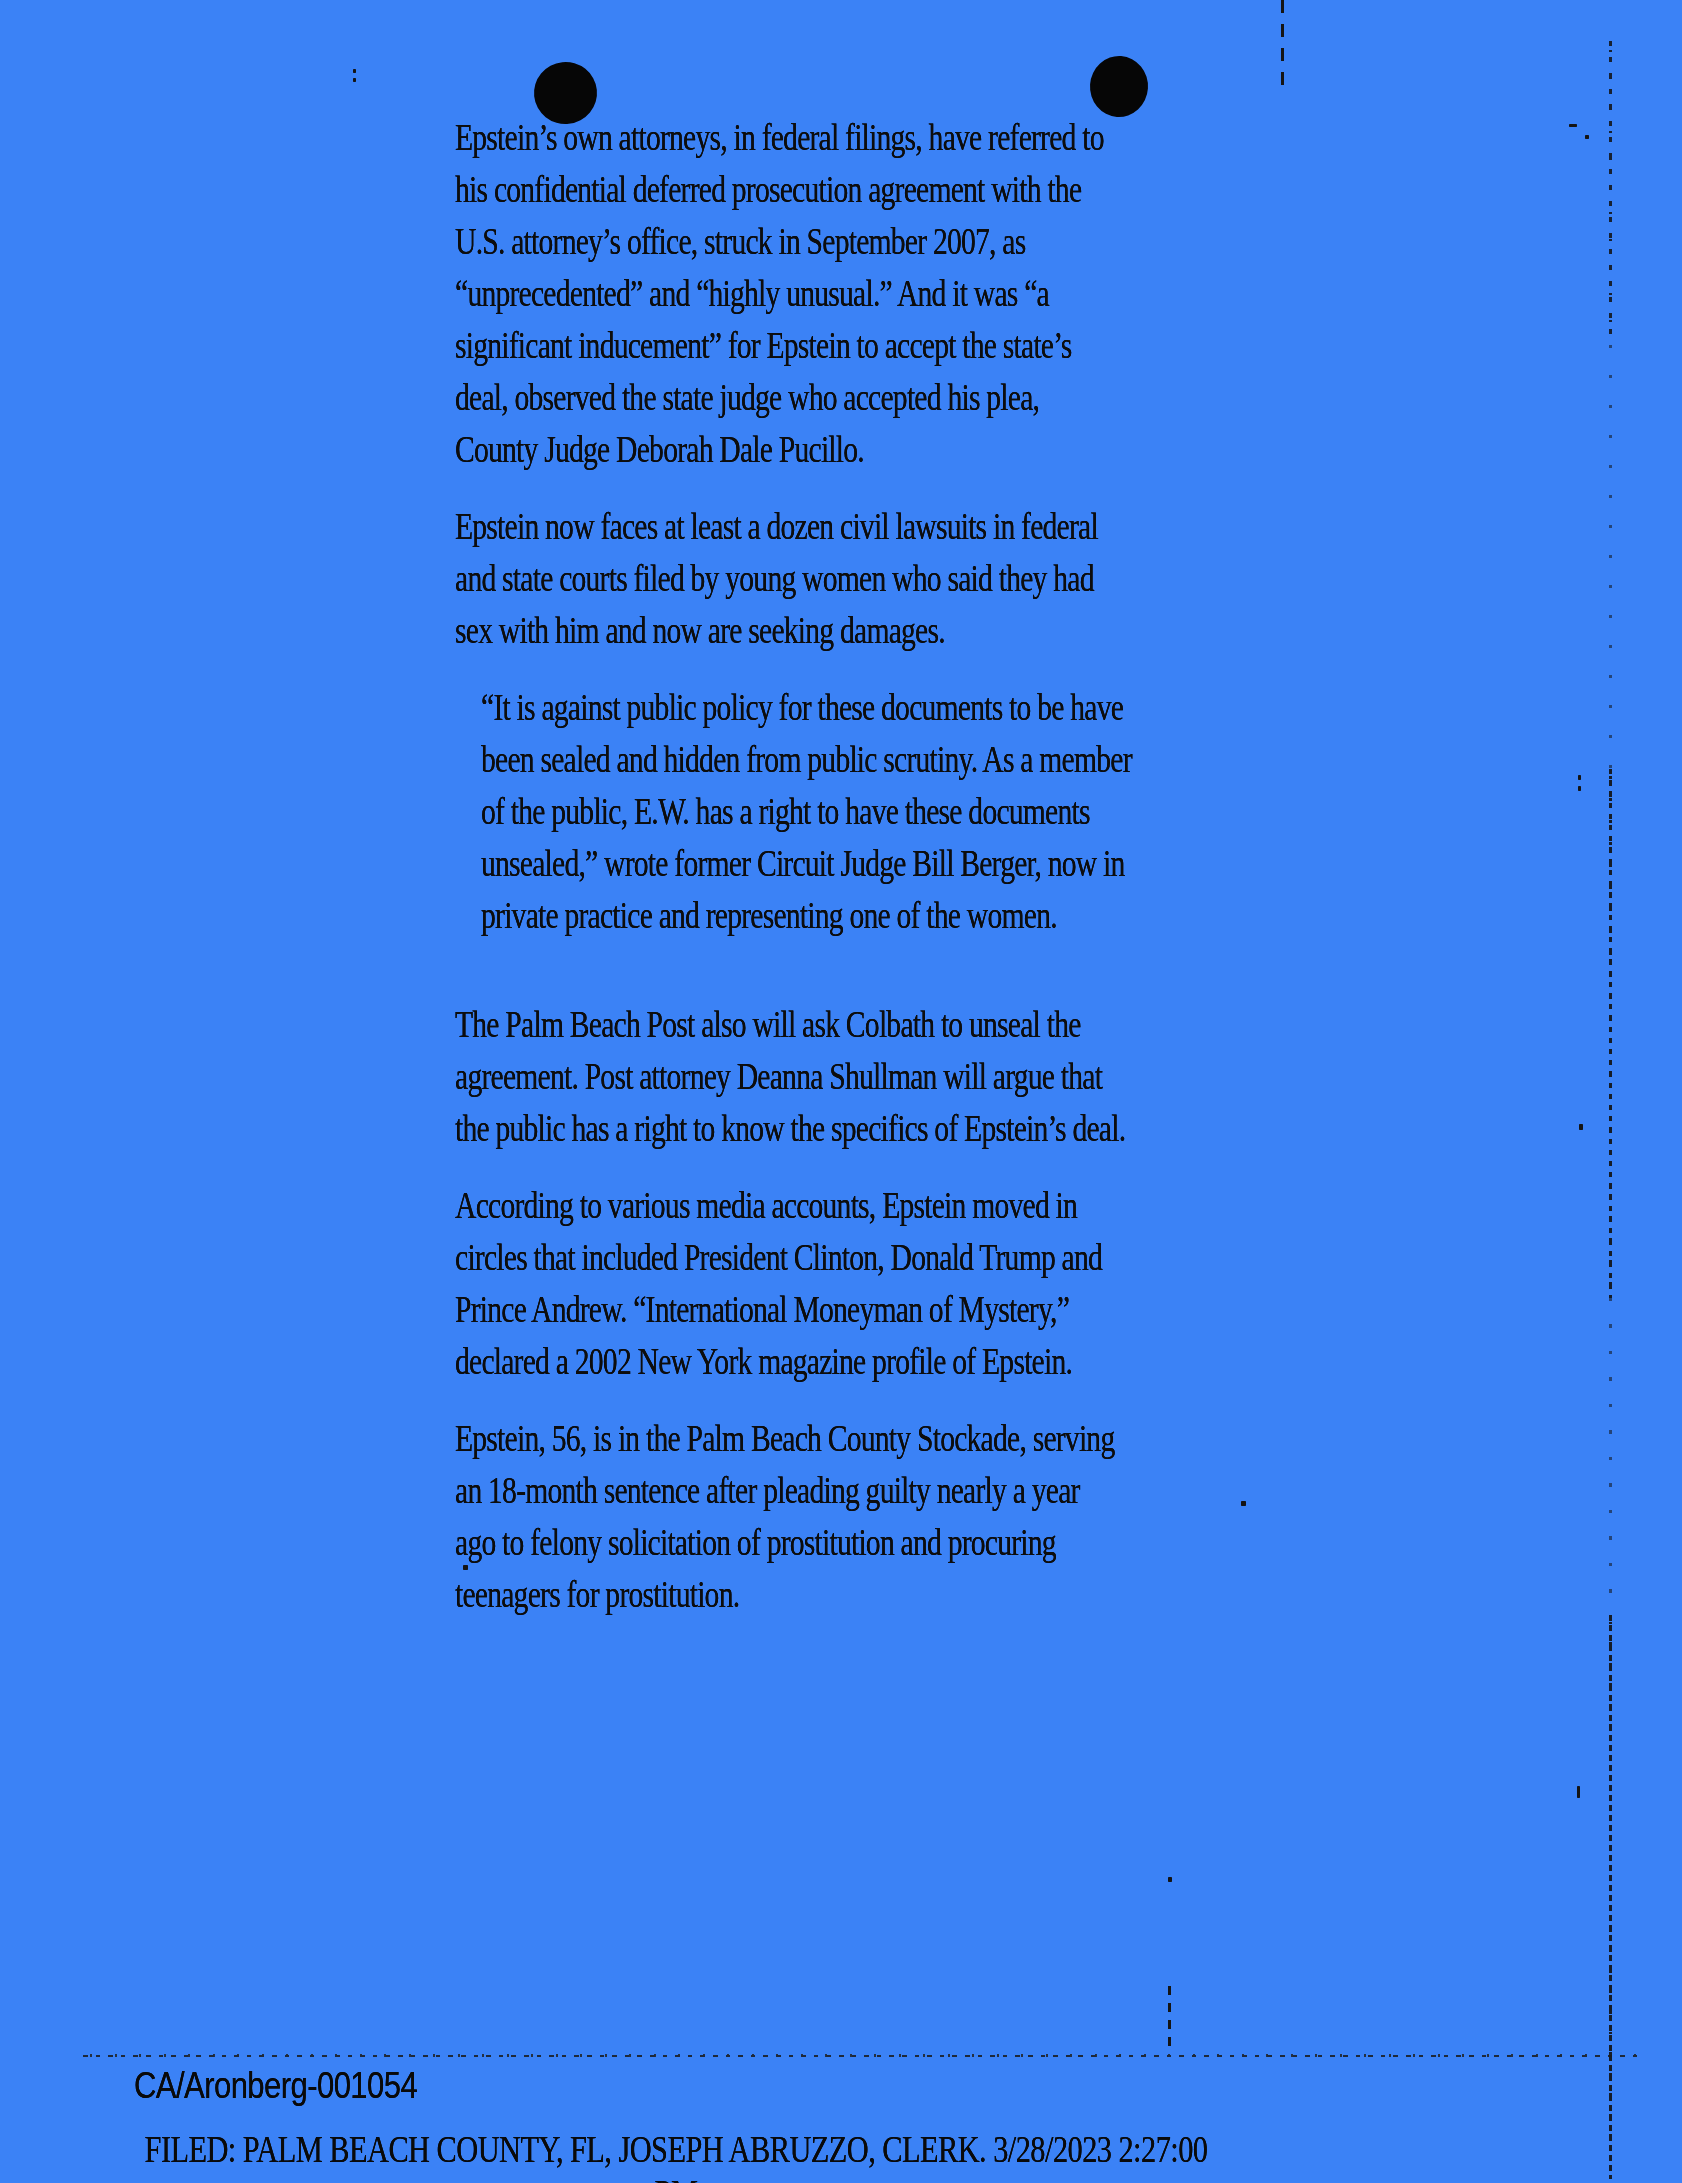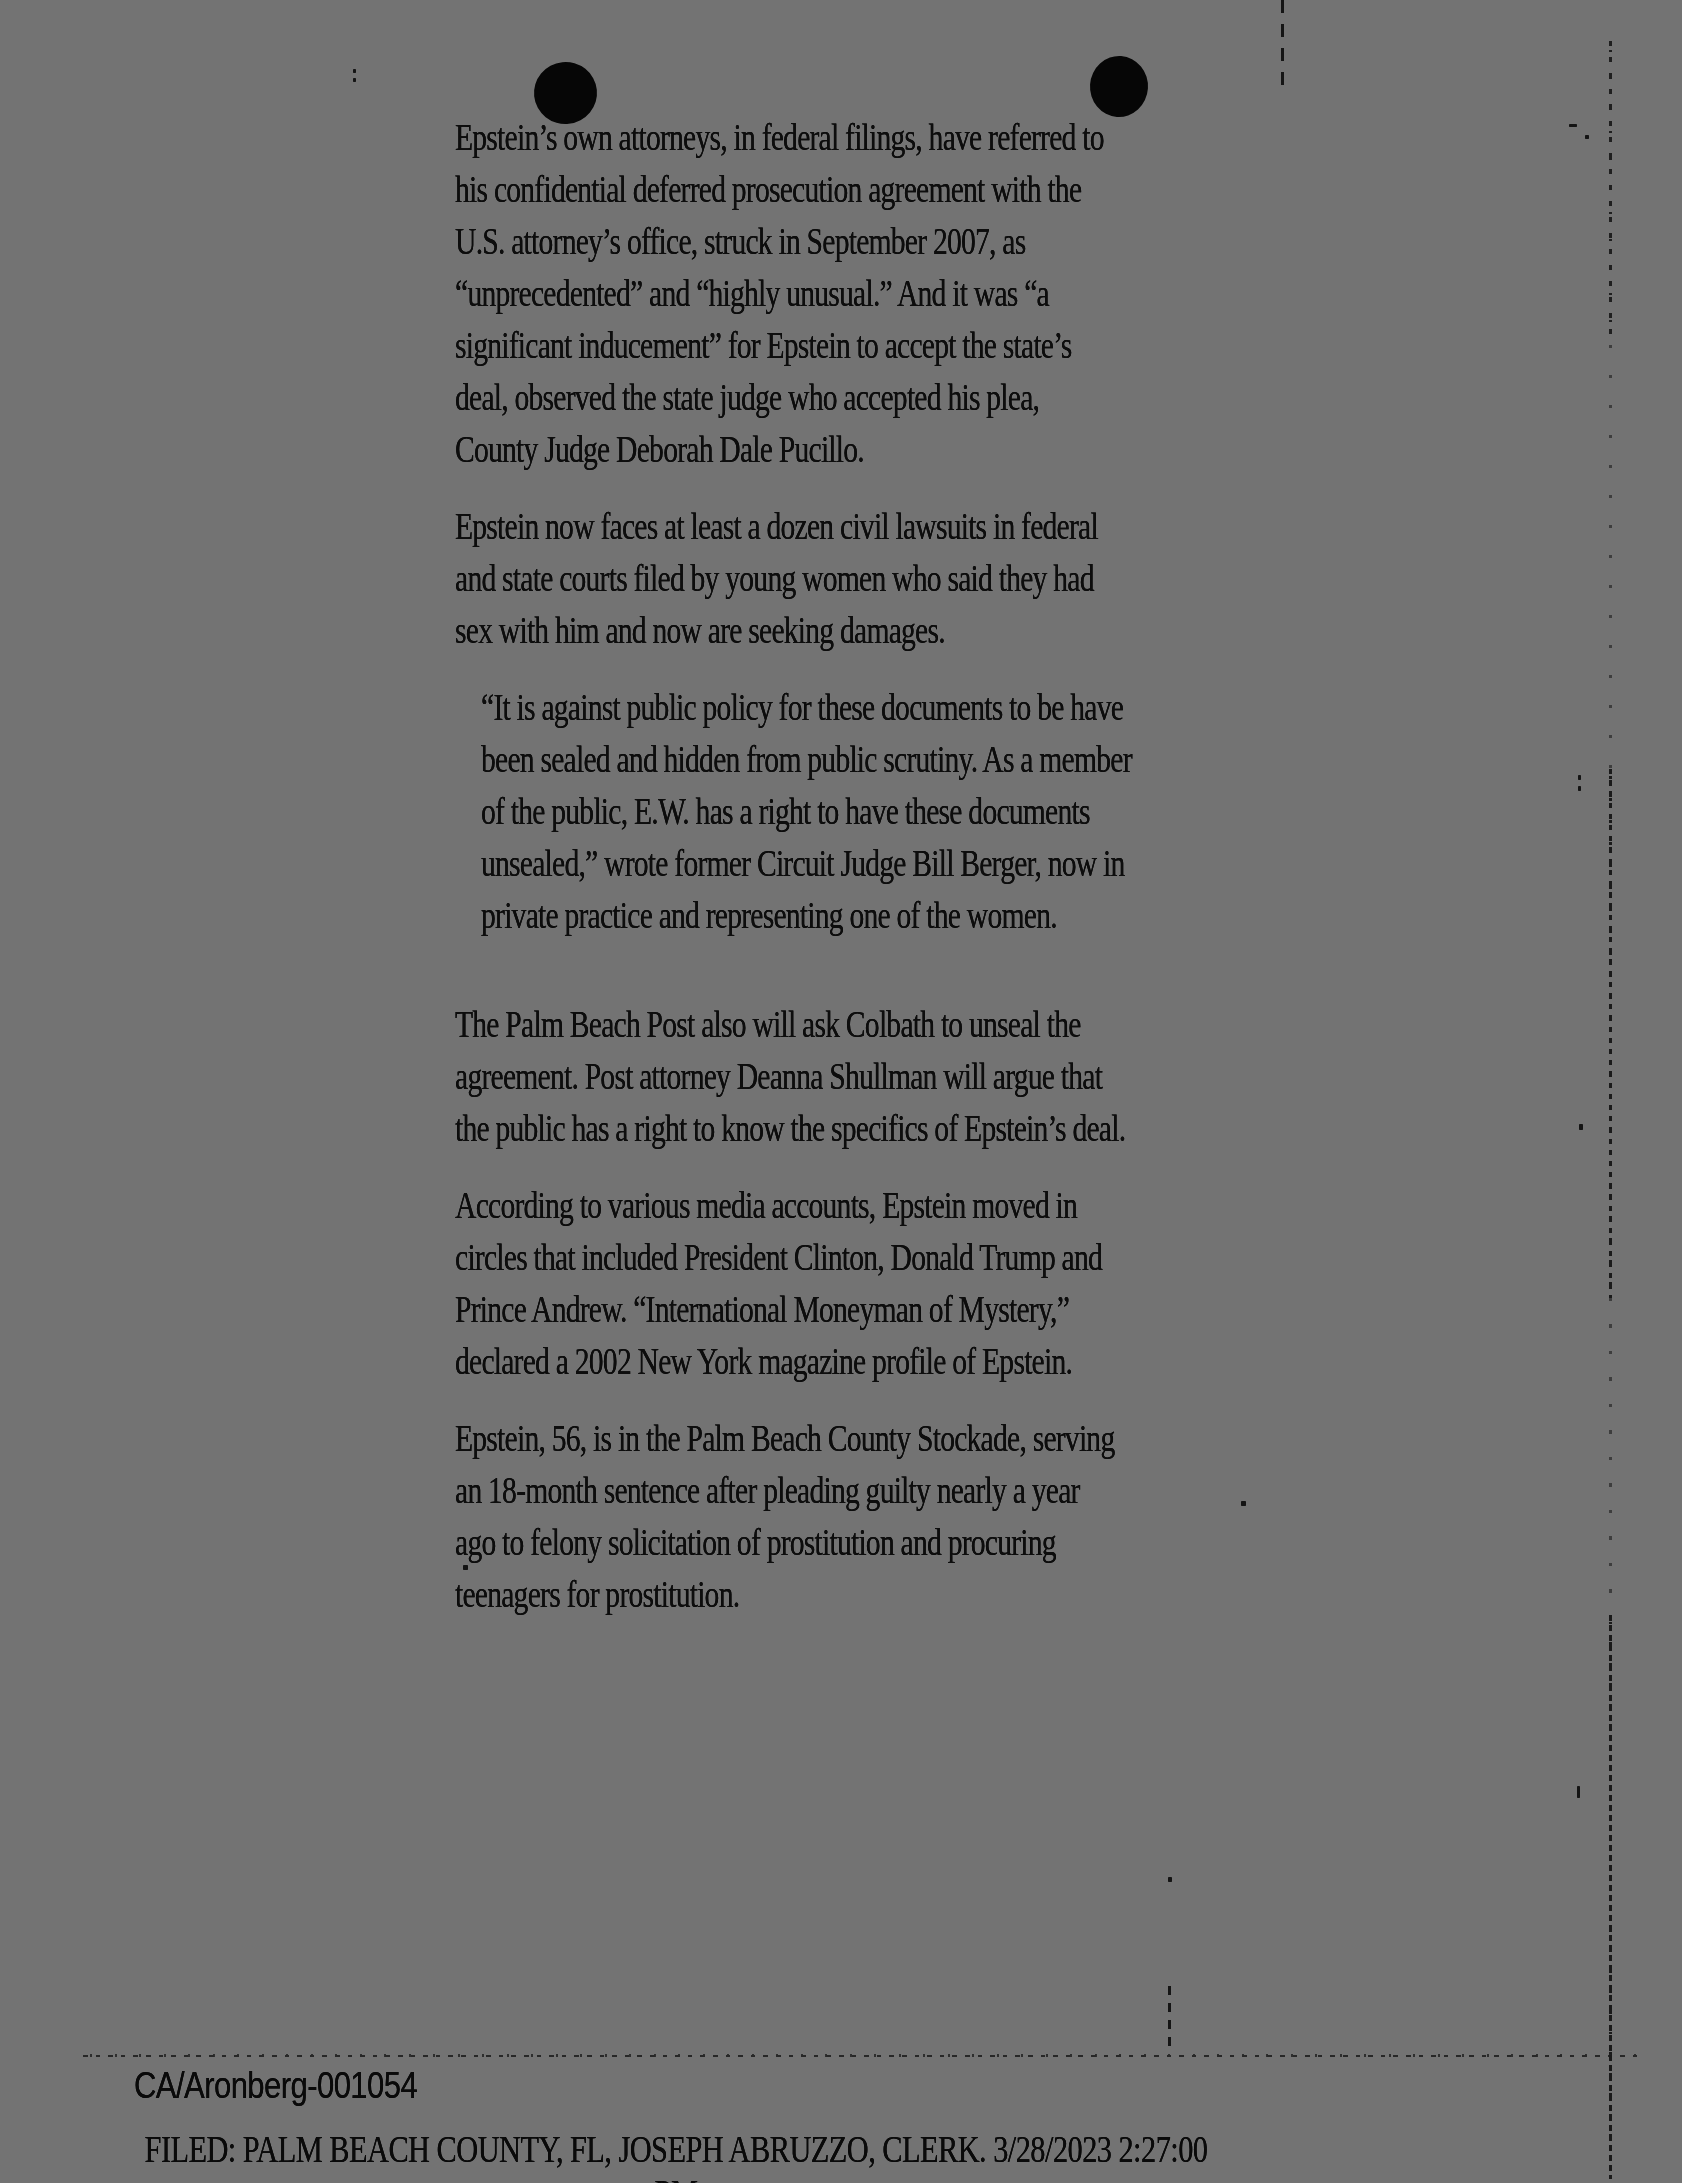--- a/index.html
+++ b/index.html
@@ -91,21 +91,21 @@
   .noise-5 { top: 1615px; height: 564px; opacity: .9;
     background:
       repeating-linear-gradient(180deg, #111 0 6px, transparent 6px 10px),
       repeating-linear-gradient(180deg, transparent 0 6.6px, #111 6.6px 9.3px, transparent 9.3px 20.5px); }
 
   .speck { position: absolute; background: #141414; border-radius: 0.7px; }
 </style>
 </head>
 <body>
 
-<div class="page" style="background: #737373; color: rgb(13, 13, 13);">
+<div class="page" style="background: #3b82f6; color: rgb(13, 13, 13);">
 
   <div class="redaction dot-left"></div>
   <div class="redaction dot-right"></div>
 
   <div class="vdash dash-top-right"></div>
   <div class="vdash dash-bottom-right"></div>
 
   <div class="noise-v noise-1"></div>
   <div class="noise-v noise-2"></div>
   <div class="noise-v noise-3"></div>

